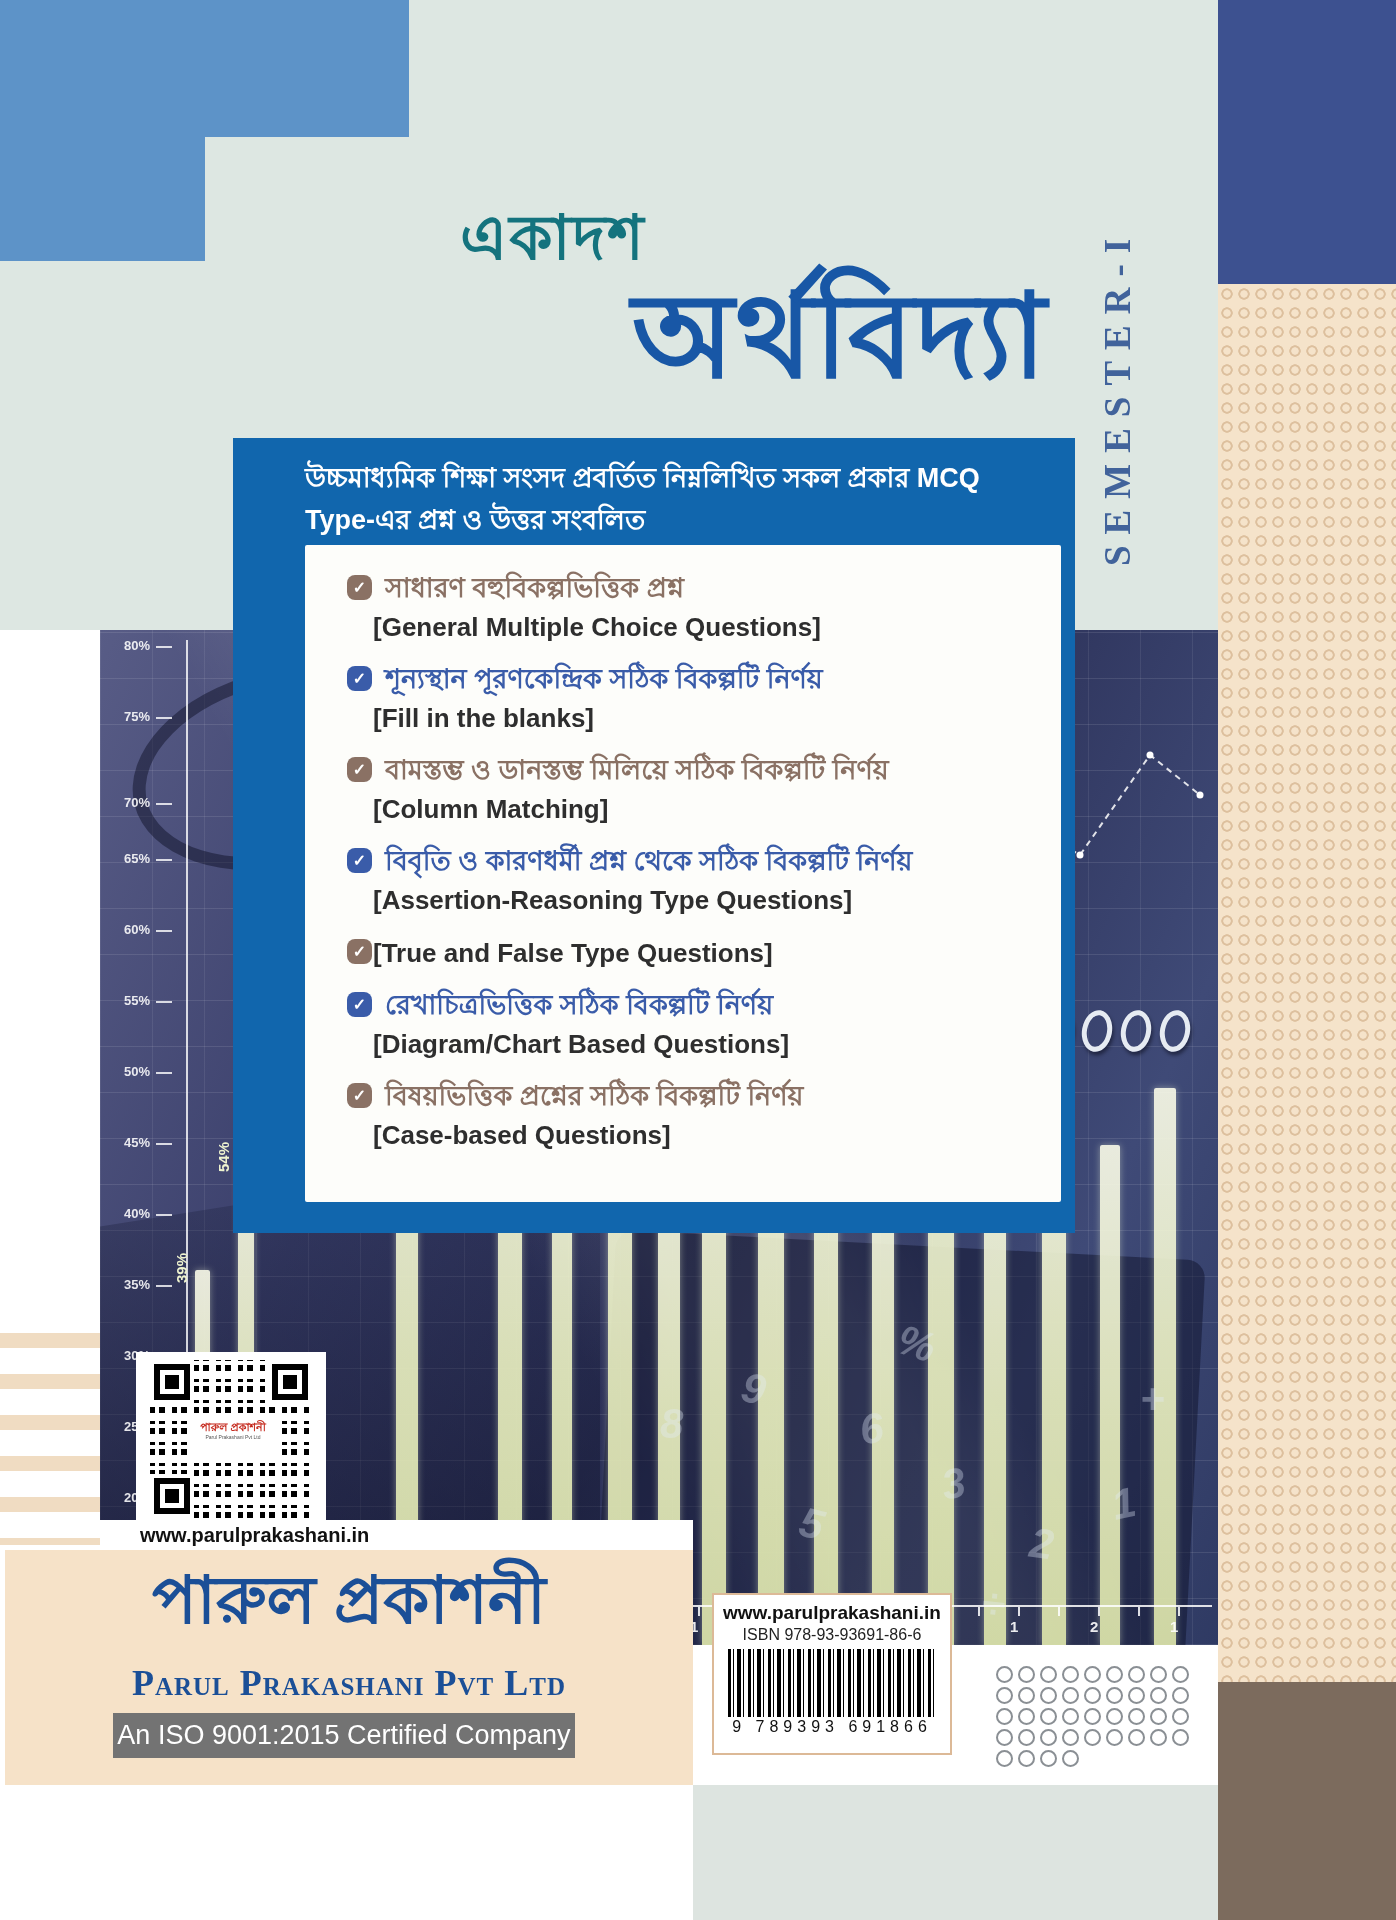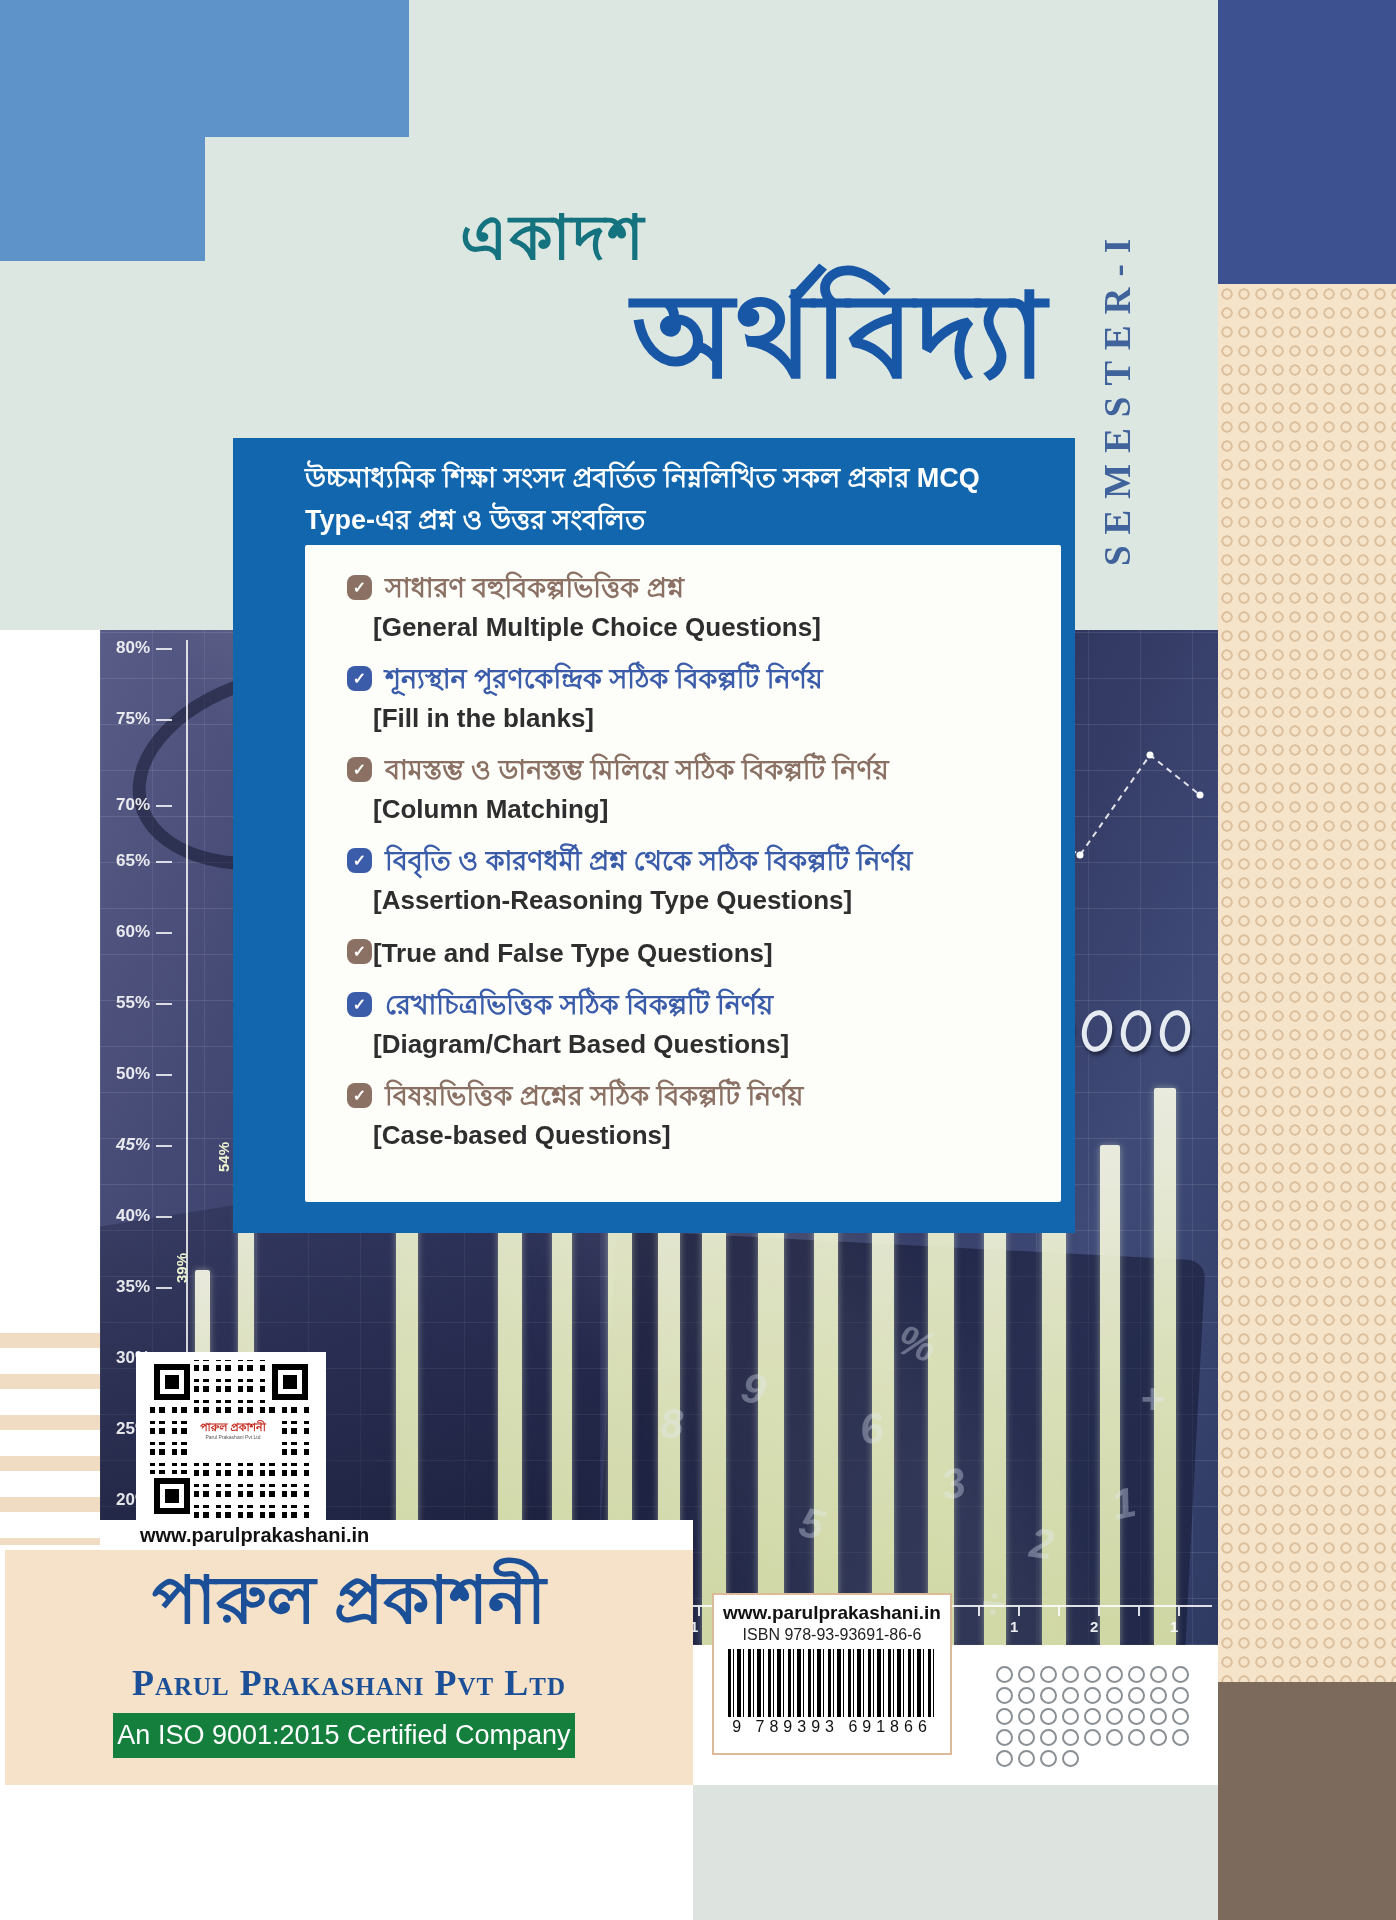--- a/index.html
+++ b/index.html
@@ -44,21 +44,21 @@
       linear-gradient(115deg,#585c86 0%,#3a3f6b 30%,#2c3158 55%,#3f4a77 80%,#2f3a63 100%);
   }
   .wedge{left:-40px;top:560px;width:540px;height:500px;
     background:linear-gradient(20deg, rgba(8,10,28,.65), rgba(30,36,70,.15));
     transform:skewY(-9deg);border-radius:30px;}
   .calcbody{left:505px;top:615px;width:590px;height:420px;
     background:rgba(10,14,36,.45);transform:rotate(3deg);border-radius:18px;}
   .lens{width:280px;height:170px;border:13px solid rgba(8,12,30,.45);
     border-radius:50%;transform:rotate(-14deg);}
   .axis-line{left:86px;top:10px;width:2px;height:960px;background:rgba(255,255,255,.8);}
-  .axis-lab{left:6px;width:66px;text-align:right;font-size:17px;font-weight:bold;
+  .axis-lab{left:6px;width:66px;text-align:right;font-size:13px;font-weight:bold;
     color:rgba(255,255,255,.88);}
   .axis-lab i{font-style:normal;display:inline-block;width:16px;border-top:2px solid rgba(255,255,255,.8);
     vertical-align:middle;margin-left:6px;}
   .bar{position:absolute;bottom:0;border-radius:2px 2px 0 0;opacity:.9;
     background:linear-gradient(180deg,#fcfdea,#ecf2c2 55%,#e2eaae);
     box-shadow:0 0 7px rgba(250,255,220,.45);}
   .bar-lab{position:absolute;width:64px;font-size:15px;font-weight:bold;color:#eef3cf;
     transform:rotate(-90deg);transform-origin:left bottom;}
   .ring{width:20px;height:32px;border:5px solid #e6ebf2;border-radius:50%;
     transform:rotate(10deg);box-shadow:2px 3px 4px rgba(0,0,10,.45);}
@@ -108,21 +108,21 @@
   .qr-logo .s{color:#555;font-size:5px;line-height:6px;}
   .qr-caption{left:140px;top:1524px;font-size:20px;font-weight:bold;color:#111;}
 
   
   .pub-panel{left:5px;top:1550px;width:688px;height:235px;background:#f6e2c8;}
   .pub-bn{position:absolute;left:0;top:8px;width:100%;text-align:center;
     font-size:66px;font-weight:bold;color:#1b4f97;line-height:1.3;}
   .pub-en{position:absolute;left:0;top:112px;width:100%;text-align:center;
     font-family:"Liberation Serif",serif;font-variant:small-caps;font-weight:bold;
     font-size:36px;color:#1b4f97;letter-spacing:1px;}
-  .iso-band{position:absolute;left:108px;top:163px;width:462px;height:45px;background:#15803d;
+  .iso-band{position:absolute;left:108px;top:163px;width:462px;height:45px;background:#737373;
     color:#fff;font-size:27px;text-align:center;line-height:45px;}
 
   
   .white-strip{left:100px;top:1520px;width:593px;height:38px;background:#fff;}
   .bc-white{left:693px;top:1645px;width:525px;height:145px;background:#fff;}
   .bottom-white{left:0;top:1785px;width:693px;height:135px;background:#fff;}
   .bottom-grey{left:693px;top:1785px;width:525px;height:135px;background:#dde4e0;}
   .bc-box{left:712px;top:1593px;width:240px;height:162px;background:#fff;
     border:2px solid #dcb997;text-align:center;box-sizing:border-box;}
   .bc-site{font-size:19px;font-weight:bold;color:#111;margin-top:7px;}
@@ -151,21 +151,21 @@
     <div class="abs lens" style="left:300px;top:2px;"></div>
 
     <div class="abs axis-line"></div>
     <div class="abs axis-lab" style="top:8px;"><span>80%</span><i></i></div>
     <div class="abs axis-lab" style="top:79px;"><span>75%</span><i></i></div>
     <div class="abs axis-lab" style="top:150px;margin-top:15px;"><span>70%</span><i></i></div>
     <div class="abs axis-lab" style="top:221px;"><span>65%</span><i></i></div>
     <div class="abs axis-lab" style="top:292px;"><span>60%</span><i></i></div>
     <div class="abs axis-lab" style="top:363px;"><span>55%</span><i></i></div>
     <div class="abs axis-lab" style="top:434px;"><span>50%</span><i></i></div>
-    <div class="abs axis-lab" style="top:505px;font-style:italic;"><span>45%</span><i></i></div>
+    <div class="abs axis-lab" style="top:505px;"><span>45%</span><i></i></div>
     <div class="abs axis-lab" style="top:576px;"><span>40%</span><i></i></div>
     <div class="abs axis-lab" style="top:647px;"><span>35%</span><i></i></div>
     <div class="abs axis-lab" style="top:718px;"><span>30%</span><i></i></div>
     <div class="abs axis-lab" style="top:789px;"><span>25%</span><i></i></div>
     <div class="abs axis-lab" style="top:860px;"><span>20%</span><i></i></div>
 
     <div class="bar" style="left:95px;width:15px;height:375px;"></div>
     <div class="bar" style="left:138px;width:16px;height:485px;"></div>
     <div class="bar" style="left:180px;width:14px;height:215px;"></div>
     <span class="bar-lab" style="left:132px;top:525px;">54%</span>

